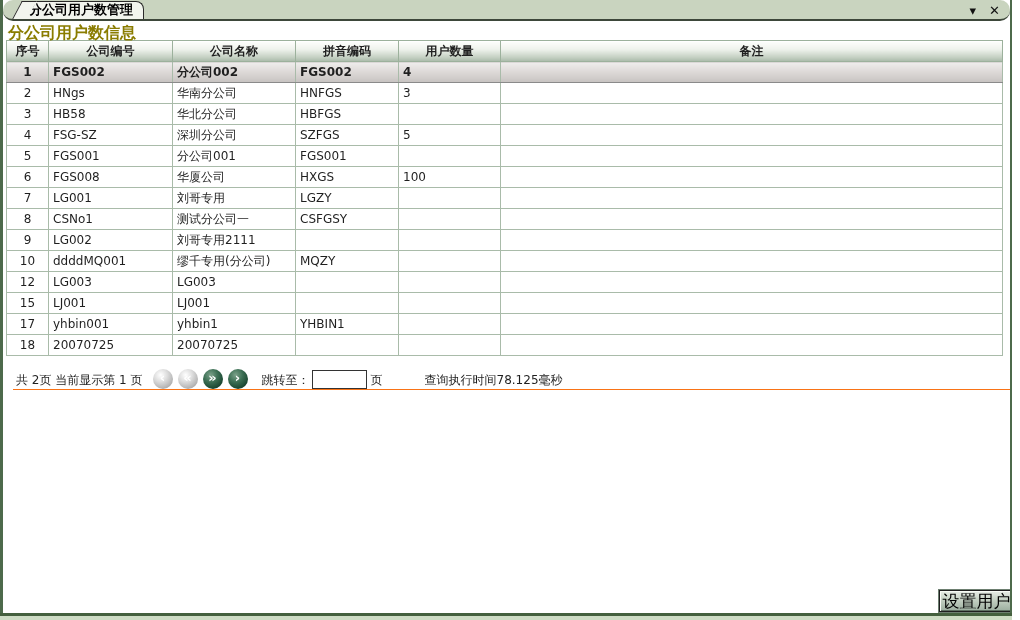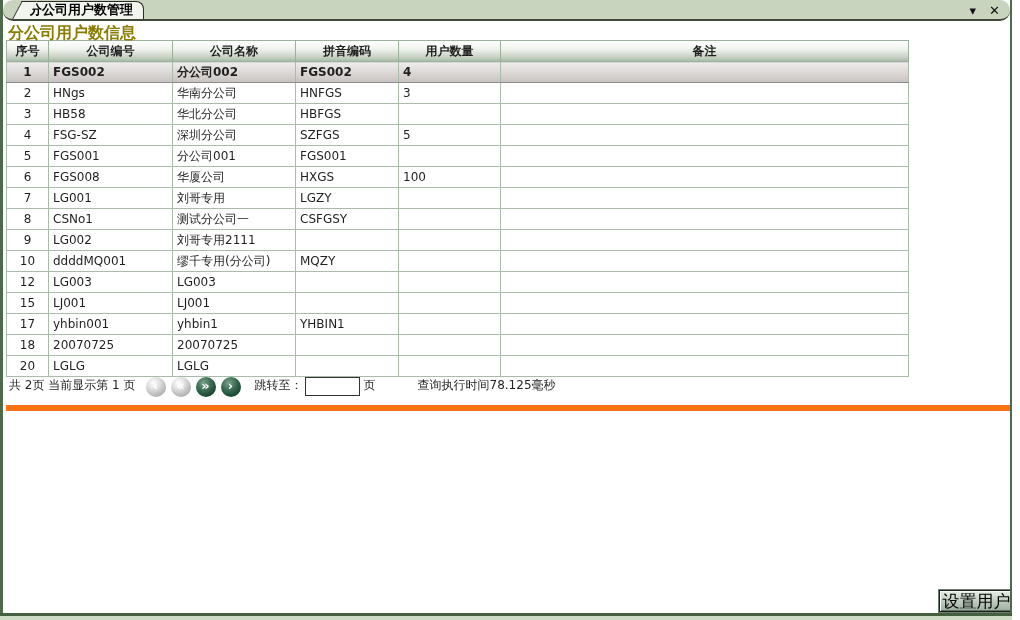--- a/index.html
+++ b/index.html
@@ -31,44 +31,44 @@
     background:#f2f5ee; border-left:1px solid #2a2a2a; border-top:1px solid #2a2a2a;
     transform:skewX(-28deg);
   }
   .win-controls { position:absolute; right:10px; top:2px; display:flex; gap:13px; align-items:center; }
   .win-controls span { font-size:13px; font-weight:bold; color:#101010; line-height:17px; cursor:default; }
 
   
   .page-title { height:19px; padding:2px 0 0 5px; font-size:16px; font-weight:bold; color:#8a7c00; background:#fff; }
 
   
-  table.grid { margin-left:3px; width:903px; border-collapse:collapse; table-layout:fixed; font-size:12px; color:#1f1f1f;padding-left:12px; }
+  table.grid { margin-left:3px; width:997px; border-collapse:collapse; table-layout:fixed; font-size:12px; color:#1f1f1f;padding-left:12px; }
   table.grid th {
     height:21px; font-weight:bold; text-align:center; padding:0 2px;
     background:linear-gradient(180deg,#fdfefc 0%,#eef2ec 40%,#c6d1c4 78%,#a9baa9 100%);
     border:1px solid #9cb19c;
     box-shadow:inset 0 1px 0 #ffffff;
     white-space:nowrap; overflow:hidden;
   }
   table.grid td {
     height:21px; padding:0 4px; border:1px solid #a9bba9; background:#fff;
     white-space:nowrap; overflow:hidden;
   }
   table.grid td.idx { text-align:center; padding:0 2px; }
   tr.selected td {
     background:linear-gradient(180deg,#efedec 0%,#dcd8d6 50%,#c7c3c1 100%);
     font-weight:bold;
     border-top:1px solid #7d7d7d; border-bottom:1px solid #8a8a8a;
   }
 
   
   .pagebar {
-    margin-left:3px; width:1005px; height:34px;
-    border-bottom:6px solid #f97316;
-    display:flex; align-items:flex-start;
+    margin-left:10px; width:1005px; height:34px;
+    border-bottom:1px solid #f97316;
+    display:flex; align-items:flex-end;
     font-size:12px; color:#1f1f1f; padding-left:3px;
   }
   .pg-summary { white-space:nowrap; }
   .pg-buttons { display:flex; gap:5px; margin-left:10px; }
   .pgbtn {
     width:20px; height:20px; border-radius:50%; border:none;
     display:flex; align-items:center; justify-content:center;
     color:#fff; font-size:13px; font-weight:bold; line-height:18px;
     font-family:"DejaVu Sans",sans-serif; cursor:pointer; padding:0 0 2px 0;
   }
@@ -232,28 +232,20 @@
           <td></td>
         </tr>
         <tr>
           <td class="idx">18</td>
           <td>20070725</td>
           <td>20070725</td>
           <td></td>
           <td></td>
           <td></td>
         </tr>
-        <tr>
-          <td class="idx">20</td>
-          <td>LGLG</td>
-          <td>LGLG</td>
-          <td></td>
-          <td></td>
-          <td></td>
-        </tr>
       </tbody>
   </table>
 
   <div class="pagebar">
     <span class="pg-summary">共 2页 当前显示第 1 页</span>
     <span class="pg-buttons">
       <button class="pgbtn off">‹</button>
       <button class="pgbtn off">«</button>
       <button class="pgbtn on">»</button>
       <button class="pgbtn on">›</button>

